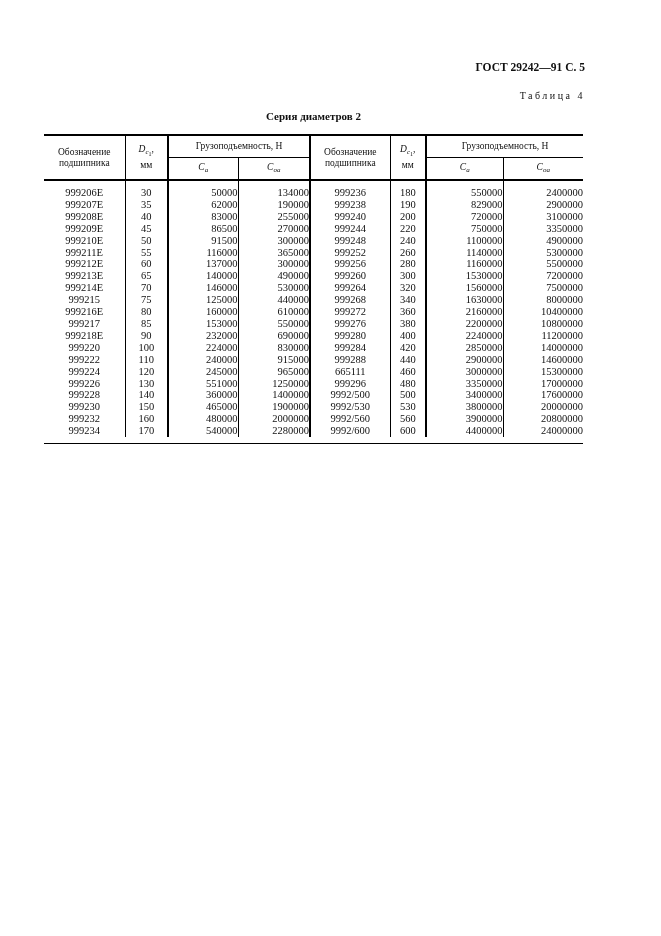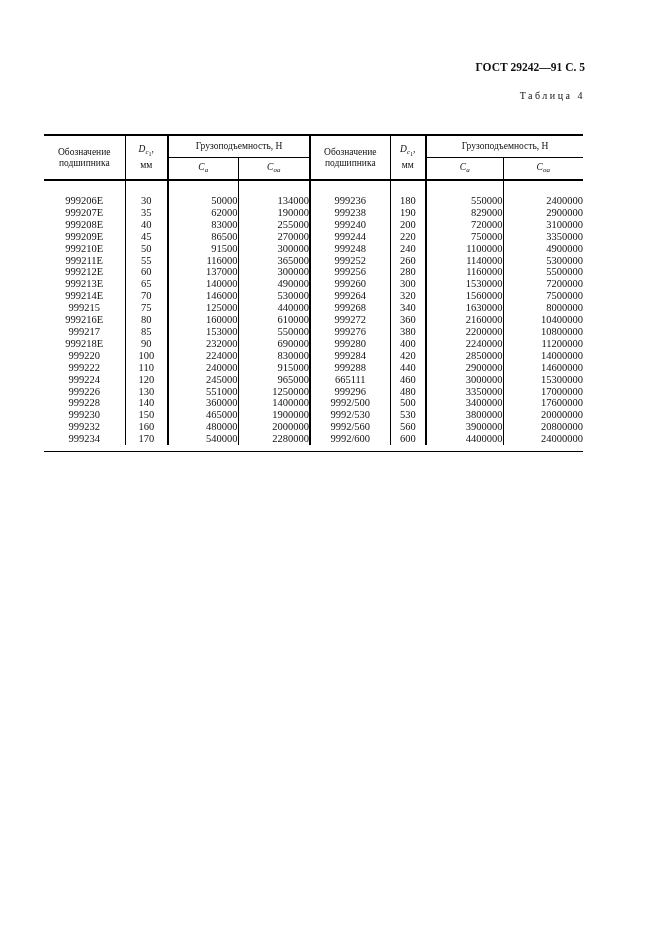--- a/index.html
+++ b/index.html
@@ -72,37 +72,38 @@
   .vt { border-right: 1px solid #000; }
   .vk { border-right: 2px solid #000; }
   table.gost tbody td {
     font-size: 10.5px;
     line-height: 11.9px;
     height: 11.9px;
     padding: 0;
     white-space: nowrap;
     vertical-align: middle;
   }
-  tbody tr:first-child td { padding-top: 14px; }
+  tbody tr:first-child td { padding-top: 6px; }
   td.al-center { text-align: center; }
   td.al-right  { text-align: right; padding-right: 8px; }
   .it { font-style: italic; }
   .sb  { font-size: 7px; font-style: italic; vertical-align: -2px; }
   .sb2 { font-size: 6px; vertical-align: -4px; font-style: normal; }
   .hdr-line { display: block; }
 </style>
 </head>
 <body>
 
 <div class="page">
 
   <div class="page-header">ГОСТ 29242—91 С. 5</div>
 
   <div class="table-label">Таблица 4</div>
 
+  <div class="table-title">Серия диаметров 2</div>
 
   <div class="gost-table-wrap">
     <table class="gost">
       <colgroup>
         <col style="width:81px">
           <col style="width:43px">
           <col style="width:70px">
           <col style="width:72px">
         <col style="width:80px">
           <col style="width:36px">

